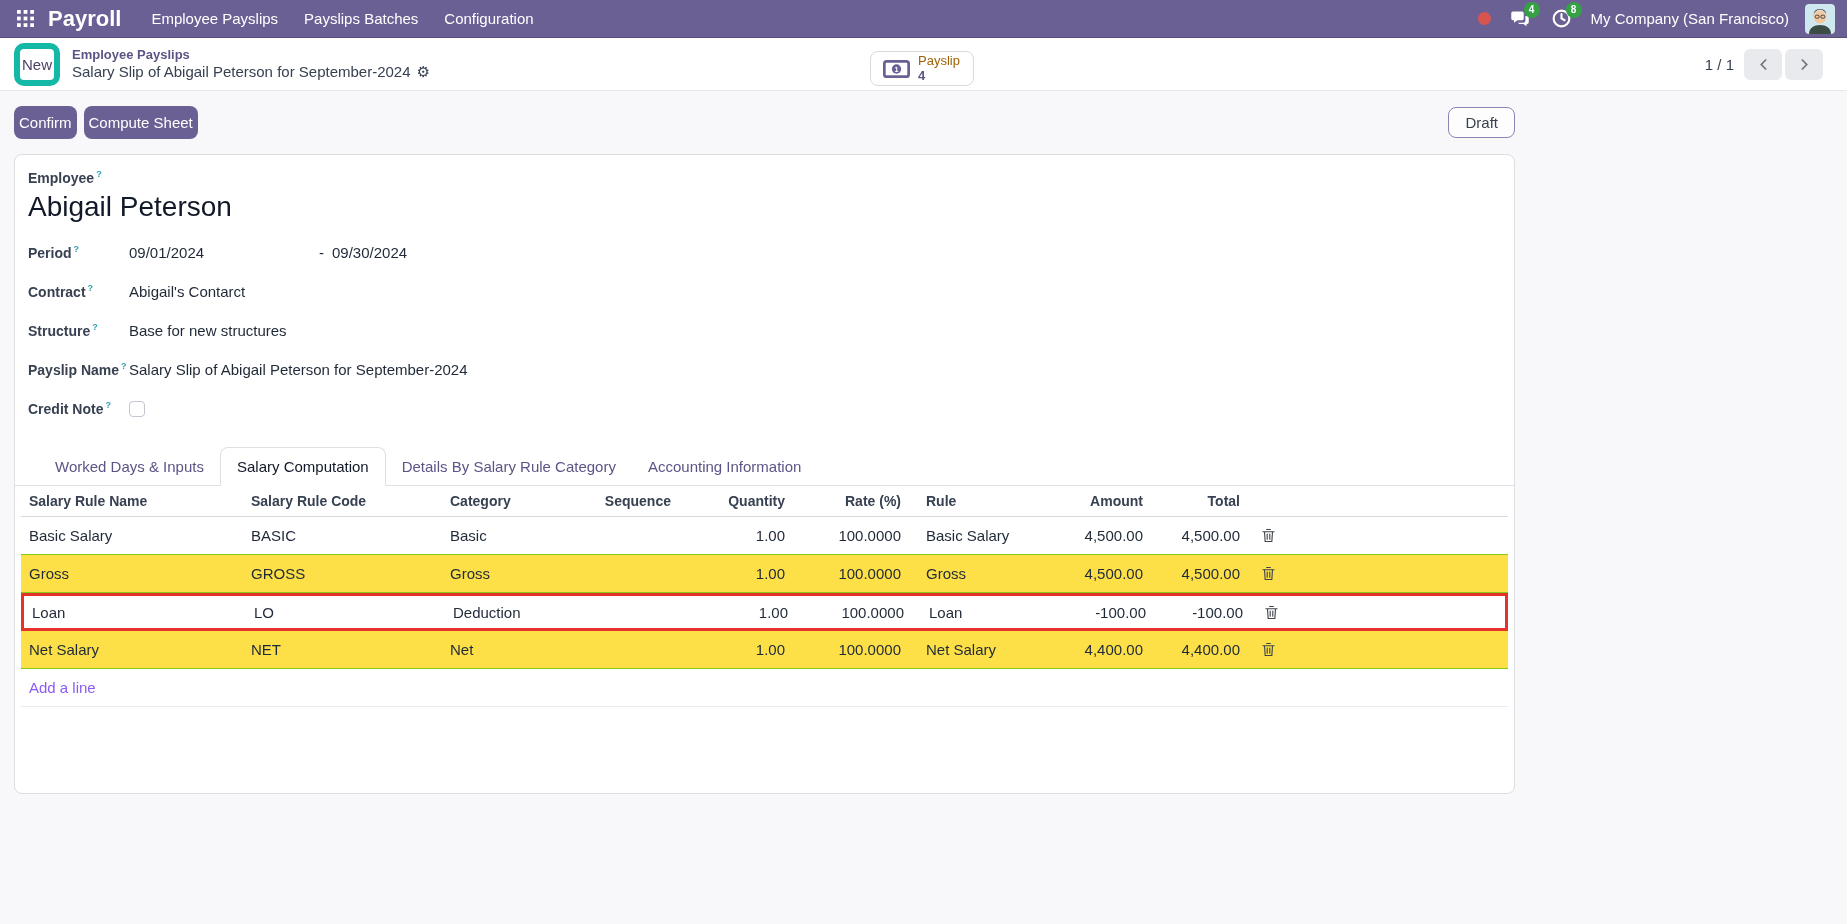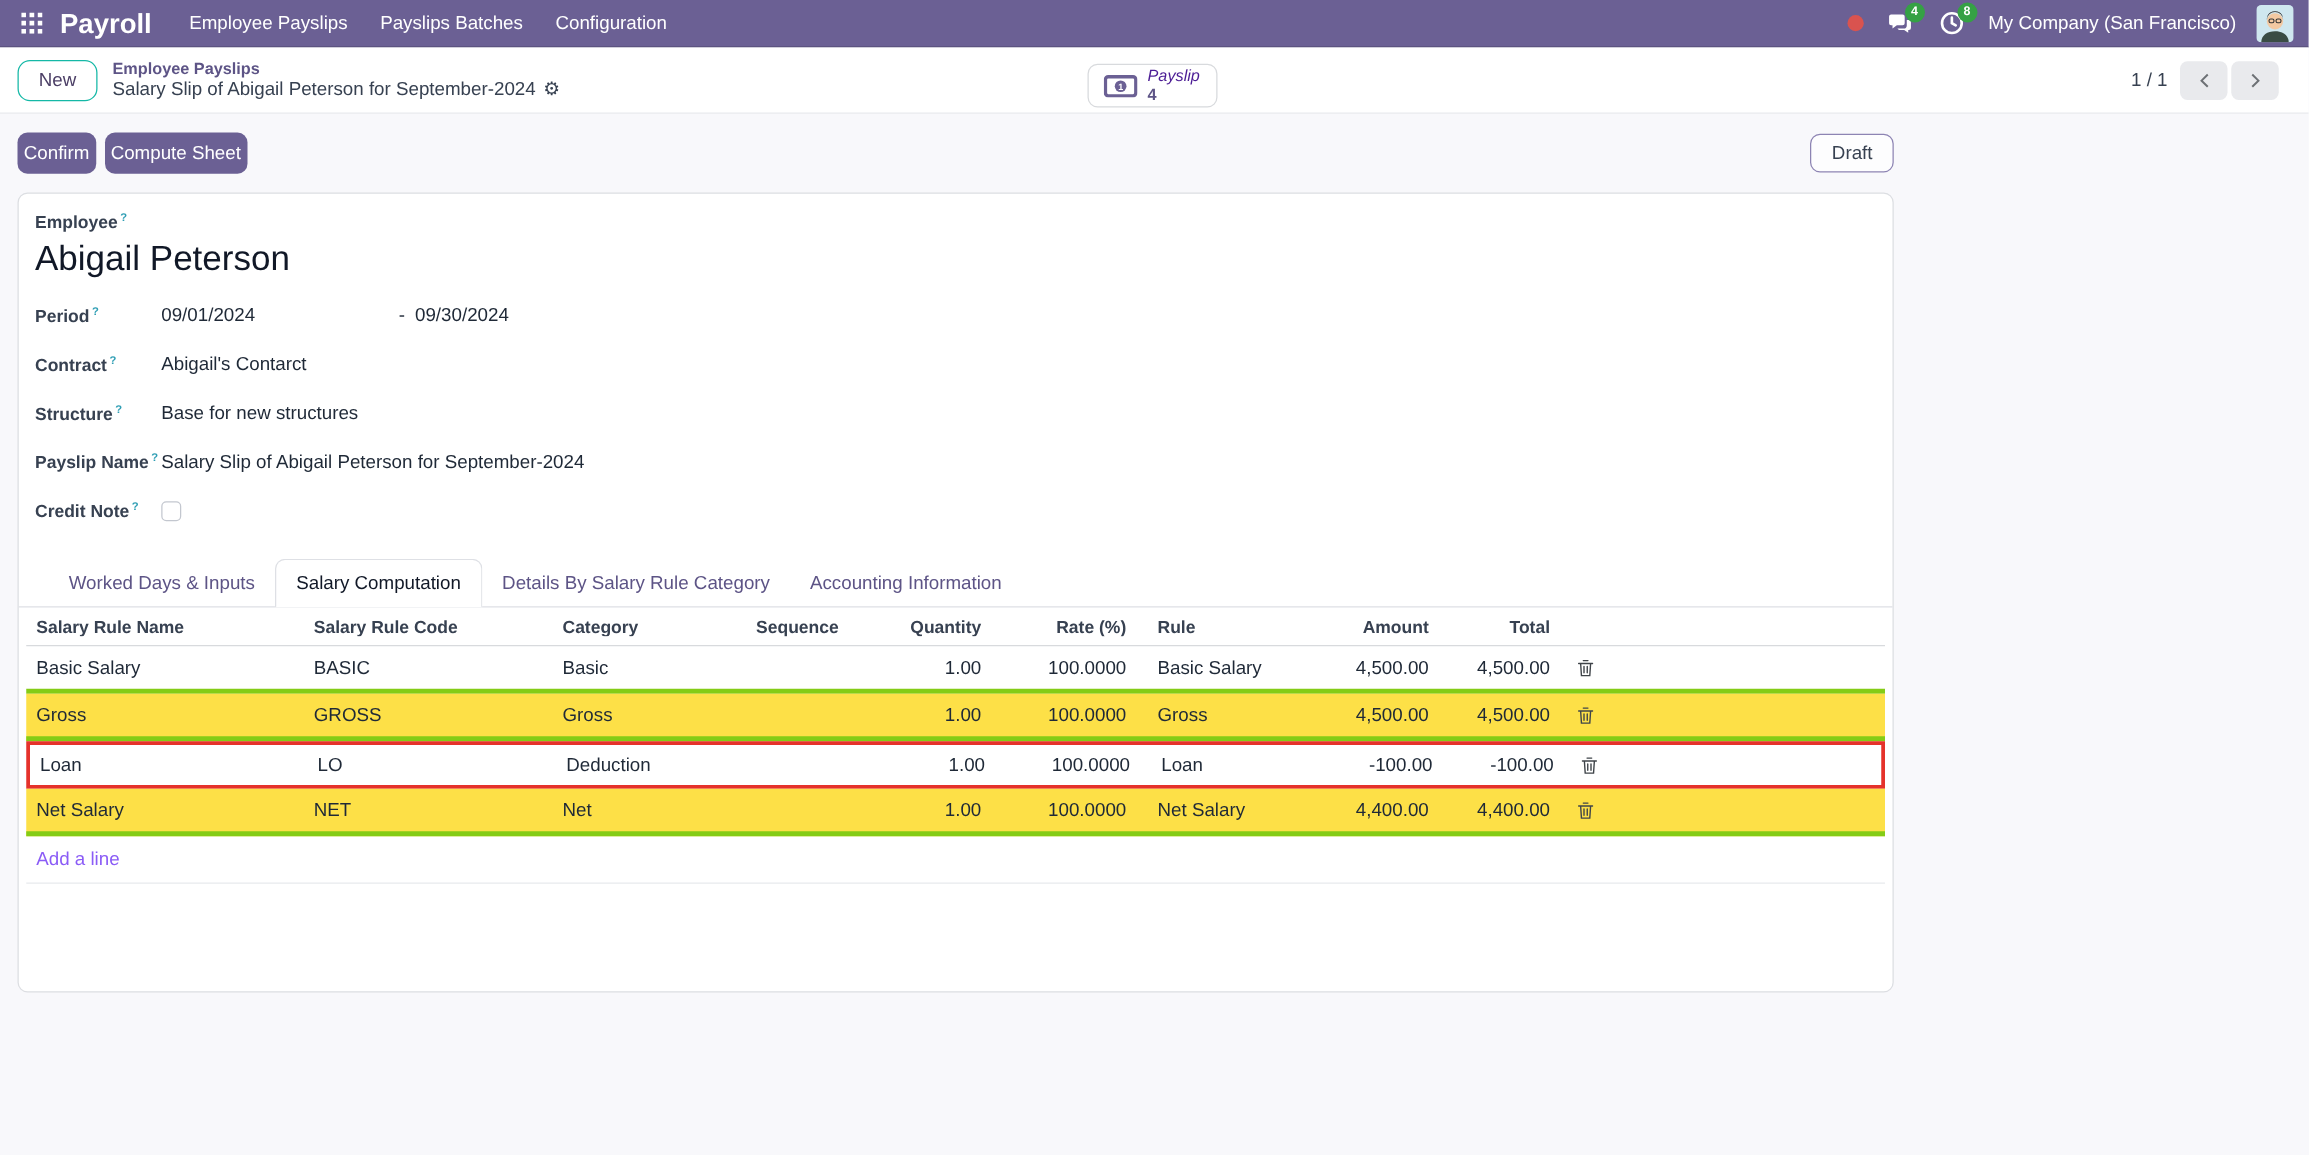--- a/index.html
+++ b/index.html
@@ -31,34 +31,34 @@
   }
   .company-name { font-size: 15px; cursor: pointer; }
   .avatar { width: 30px; height: 30px; border-radius: 4px; overflow: hidden; cursor: pointer; }
 
   
   .control-panel {
     position: relative; height: 53px; background: #fff; border-bottom: 1px solid #e7e9ed;
     display: flex; align-items: center; padding: 0 24px 0 14px;
   }
   .new-btn {
-    border: 1px solid #14b8a6; background: #fff; color: #4c3f66; font-size: 15px;
-    border-radius: 10px; padding: 7px 16px; cursor: pointer; font-family: inherit;
+    border: 6px solid #14b8a6; background: #fff; color: #4c3f66; font-size: 15px;
+    border-radius: 10px; padding: 7px 2px; cursor: pointer; font-family: inherit;
   }
   .crumbs { margin-left: 12px; display: flex; flex-direction: column; justify-content: center; line-height: 1.25; }
   .crumb-parent { color: #5d5486; font-weight: bold; font-size: 13px; cursor: pointer; }
   .crumb-current { color: #374151; font-size: 15px; display: flex; align-items: center; gap: 6px; }
   .gear { font-size: 15px; color: #374151; cursor: pointer; }
   .stat-btn {
     position: absolute; left: 870px; top: 13px; height: 35px; min-width: 104px;
     background: #fff; border: 1px solid #d8dadd; border-radius: 8px;
     display: flex; align-items: center; gap: 8px; padding: 0 12px; cursor: pointer;
   }
   .stat-texts { display: flex; flex-direction: column; line-height: 1.1; text-align: left; }
-  .stat-label { font-size: 13px; color: #4c1d95; font-style: italic; }
+  .stat-label { font-size: 13px; color: #a16207; }
   .stat-value { font-size: 13px; color: #5d5486; font-weight: bold; }
   .pager { margin-left: auto; display: flex; align-items: center; gap: 10px; }
   .pager-text { font-size: 15px; color: #374151; }
   .pager-btns { display: flex; gap: 3px; }
   .pager-btn {
     width: 38px; height: 31px; background: #e9eaed; border: none; border-radius: 6px;
     display: flex; align-items: center; justify-content: center; cursor: pointer;
   }
 
   
@@ -96,21 +96,21 @@
   
   .tabs { display: flex; align-items: flex-end; padding-left: 24px; border-bottom: 1px solid #dee0e5; margin-top: 17px; height: 41px; }
   .tab { padding: 10px 16px; font-size: 15px; color: #5d5486; cursor: pointer; white-space: nowrap; }
   .tab.active {
     background: #fff; color: #111827; border: 1px solid #dee0e5; border-bottom: 1px solid #fff;
     border-radius: 8px 8px 0 0; margin-bottom: -1px;
   }
 
   
   .lines { margin: 0 6px; }
-  .trow { display: flex; align-items: center; height: 38px; border-bottom: 4px solid #84cc16; }
+  .trow { display: flex; align-items: center; height: 38px; border-bottom: 1px solid #84cc16; }
   .trow.header { height: 31px; border-bottom: 1px solid #d8dadd; }
   .trow.stripe { background: #fde047; }
   .trow.highlight { border: 3px solid #e5322b; }
   .tcell { padding: 0 8px; font-size: 15px; color: #1f2937; white-space: nowrap; overflow: hidden; }
   .header .tcell { font-weight: bold; font-size: 14px; color: #374151; }
   .c-name { width: 222px; }
   .c-code { width: 199px; }
   .c-cat  { width: 117px; }
   .c-seq  { width: 120px; text-align: right; }
   .c-qty  { width: 114px; text-align: right; }

